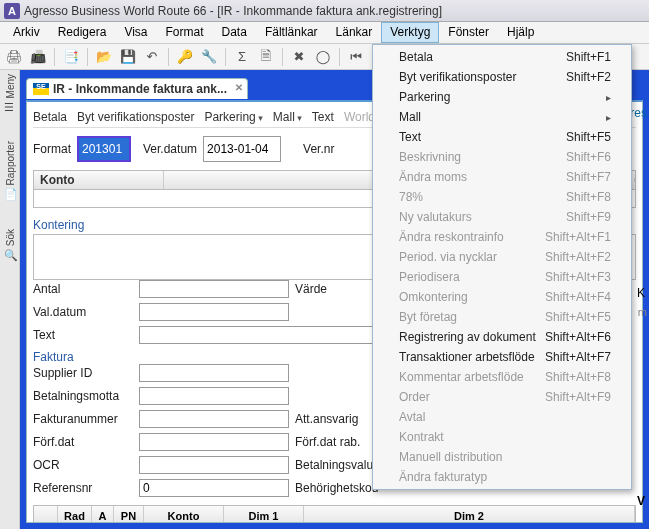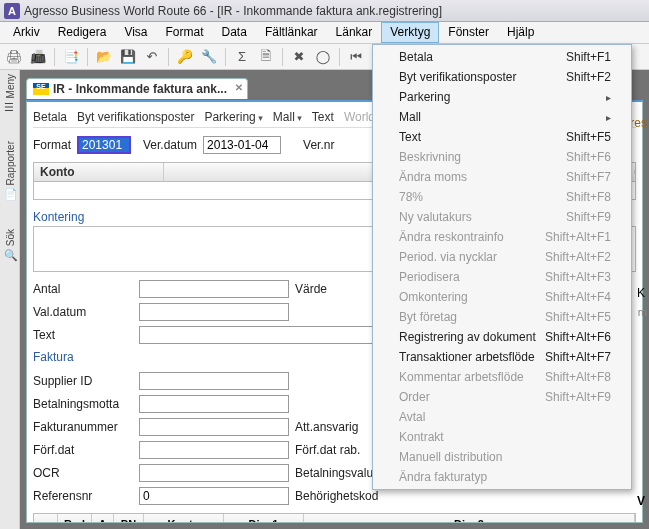--- a/index.html
+++ b/index.html
@@ -91,21 +91,21 @@
     cursor: default;
   }
   .left-rail .rail-icon {
     width: 12px; height:12px;
     writing-mode: horizontal-tb;
     transform: rotate(180deg);
     font-size: 11px;
   }
   .workspace {
     flex: 1;
-    background: #737373;
+    background: #1d4ed8;
     padding: 6px;
     overflow: hidden;
     position: relative;
   }
   .doc-tab-row {
     display: flex;
     align-items: center;
     height: 24px;
     gap: 2px;
   }
@@ -156,21 +156,21 @@
   .form-row {
     display: flex;
     align-items: center;
     gap: 6px;
     margin-top: 8px;
   }
   .field-label { color: #222; }
   .field-input {
     border: 1px solid #999;
     background: #fff;
-    height: 18px;
+    height: 26px;
     padding: 1px 3px;
     font-size: 12px;
   }
   .field-input.hl {
     border: 2px solid #5b3fd6;
     background: #2a6fd6;
     color: #fff;
   }
   .grid-head {
     margin-top: 8px;
@@ -201,21 +201,20 @@
     border: 1px solid #bbb;
     height: 46px;
     background: #fff;
     margin-top: 2px;
   }
   .two-col {
     display: grid;
     grid-template-columns: 100px 150px 100px 130px;
     row-gap: 5px;
     column-gap: 6px;
-    margin-top: 8px;
     align-items: center;
   }
   .two-col .lab { color: #222; }
   .two-col input {
     border: 1px solid #999;
     height: 18px;
     font-size: 12px;
     padding: 1px 3px;
     width: 100%;
   }
@@ -266,23 +265,23 @@
   }
   .dropdown .dd-item.disabled { color: #9a9a9a; }
   .dropdown .dd-item .sub::after {
     content: "▸";
     font-size: 10px;
     color: #555;
   }
   .right-edge-text {
     position:absolute;
     right:2px;
-    top:116px;
+    top:106px;
     font-size:12px;
-    color:#a16207;
+    color:#0369a1;
   }
   .right-k { position:absolute; right:4px; top:286px; font-size:12px; }
   .right-m { position:absolute; right:2px; top:306px; font-size:11px; color:#888;}
   .right-v { position:absolute; right:4px; top:494px; font-size:12px; font-weight:bold;}
 </style>
 </head>
 <body>
 
 <div class="titlebar">
   <div class="app-icon">A</div>

